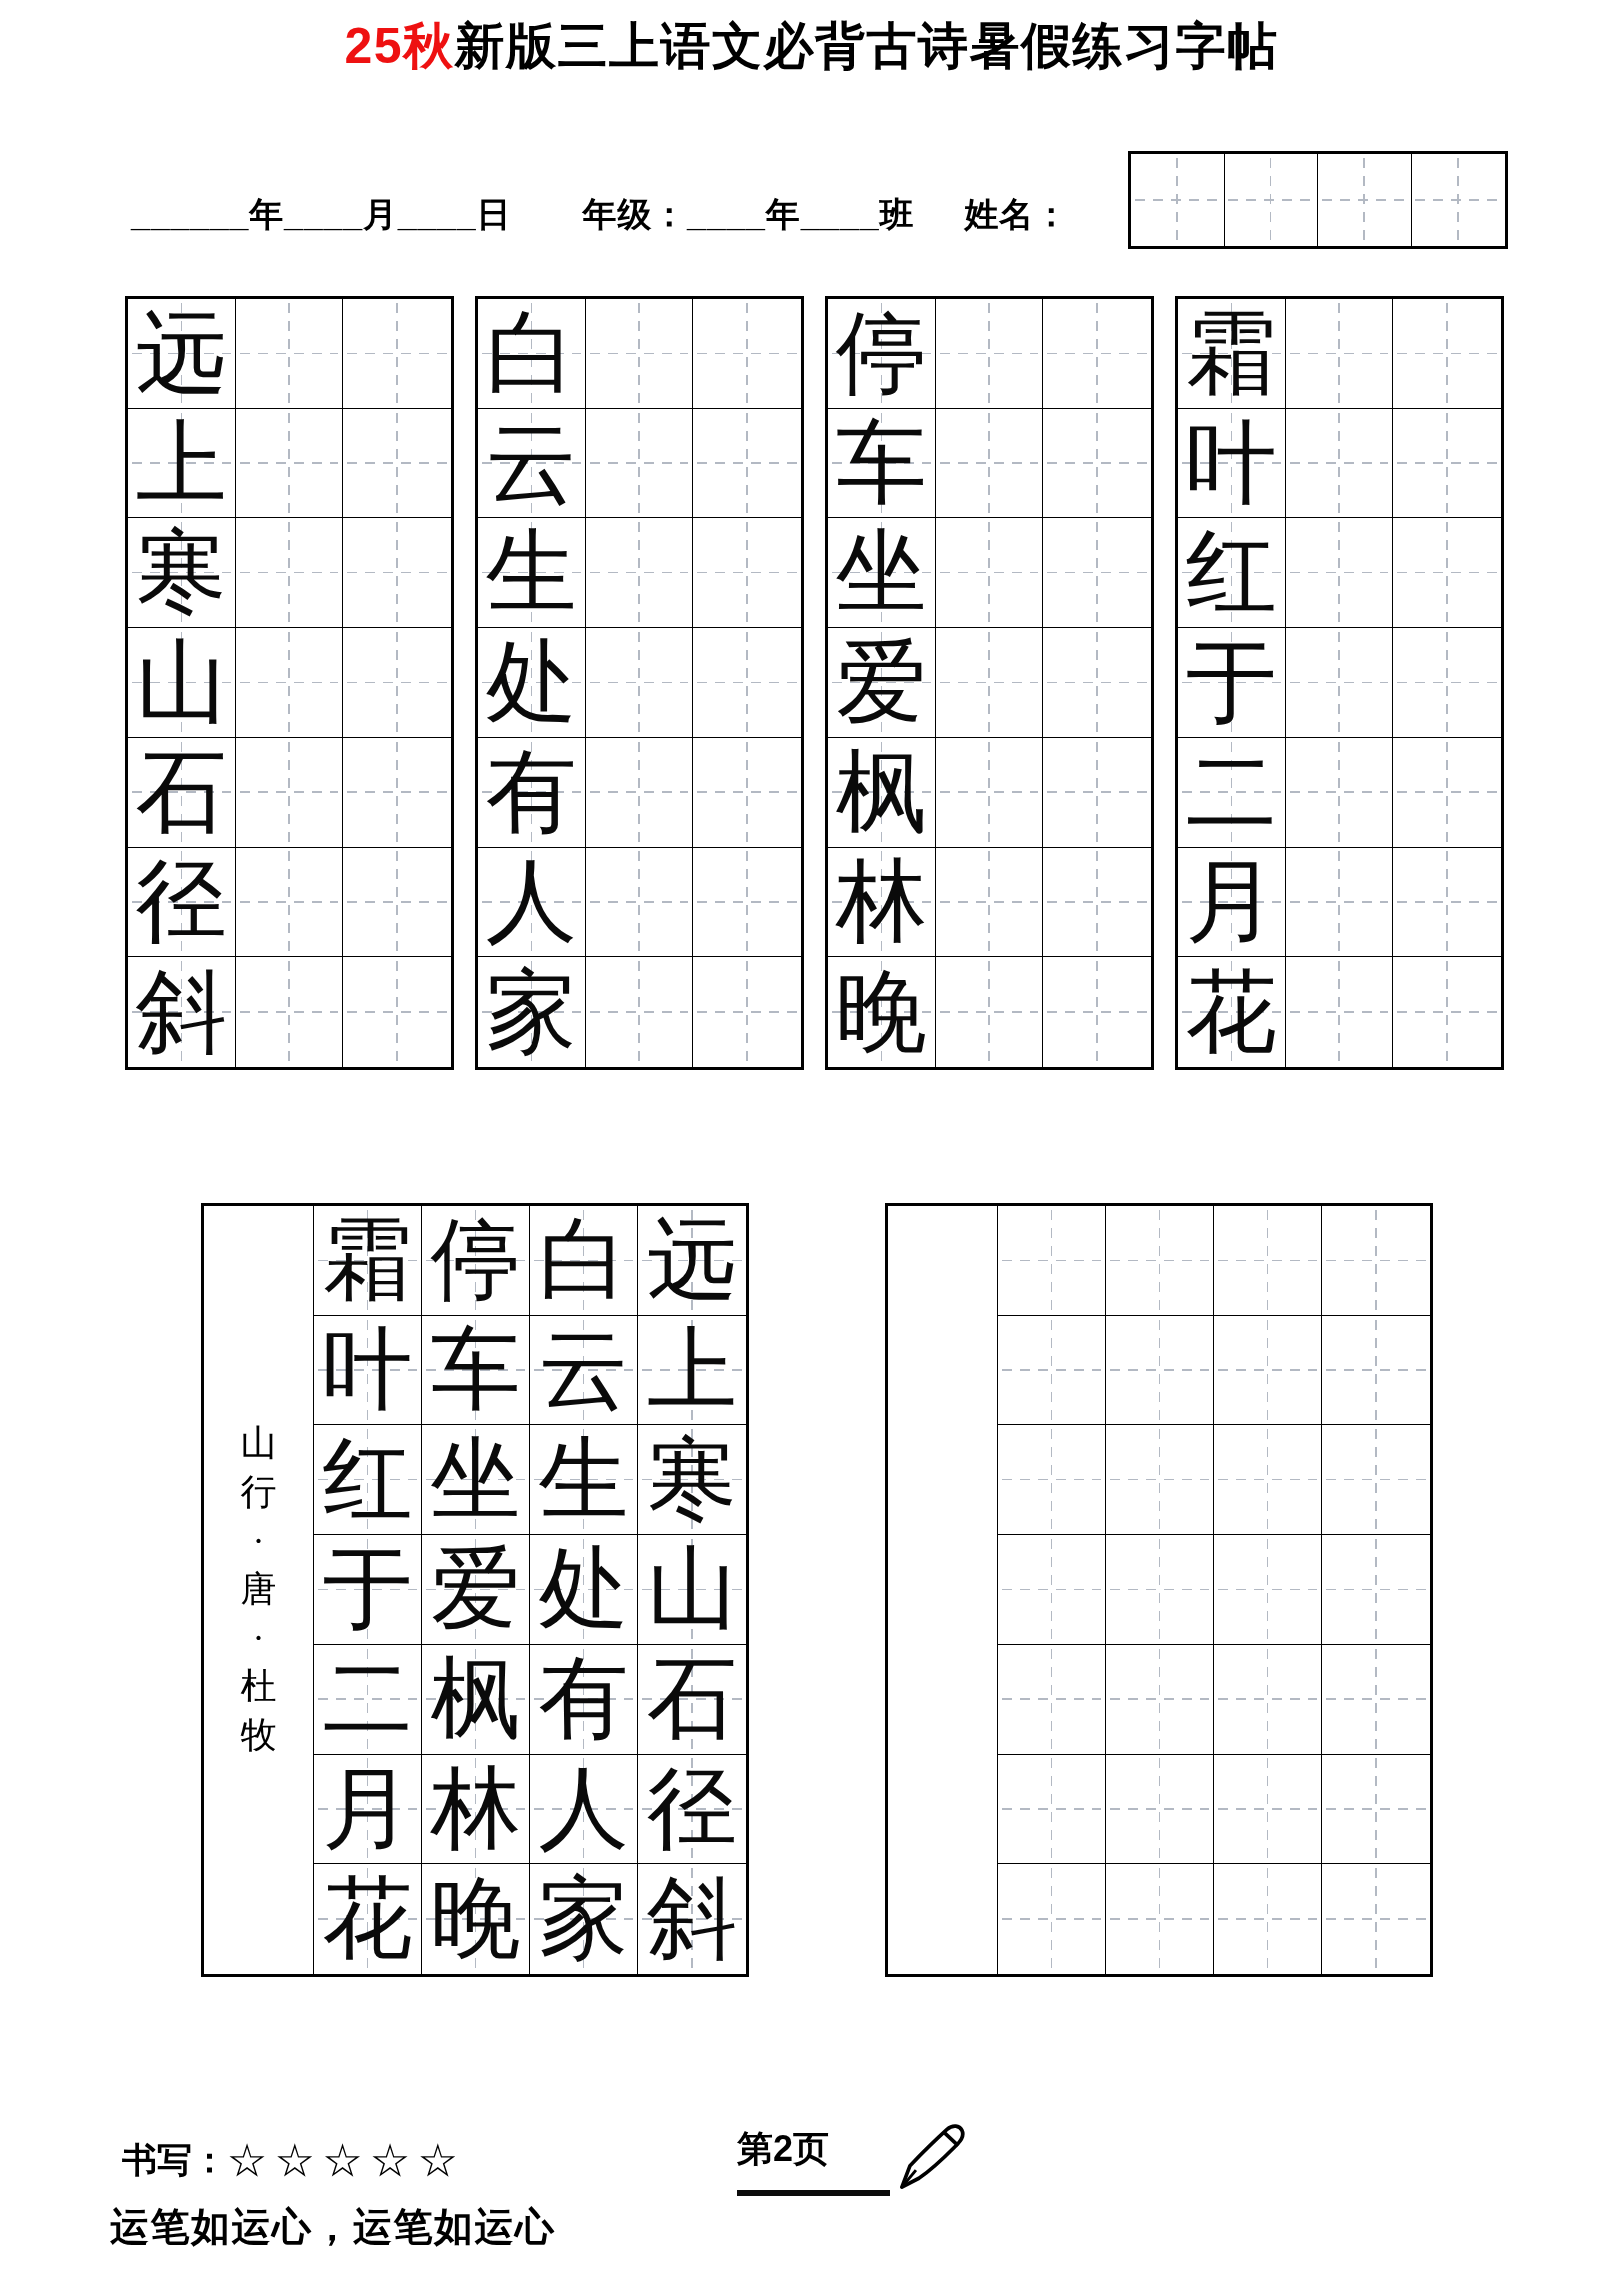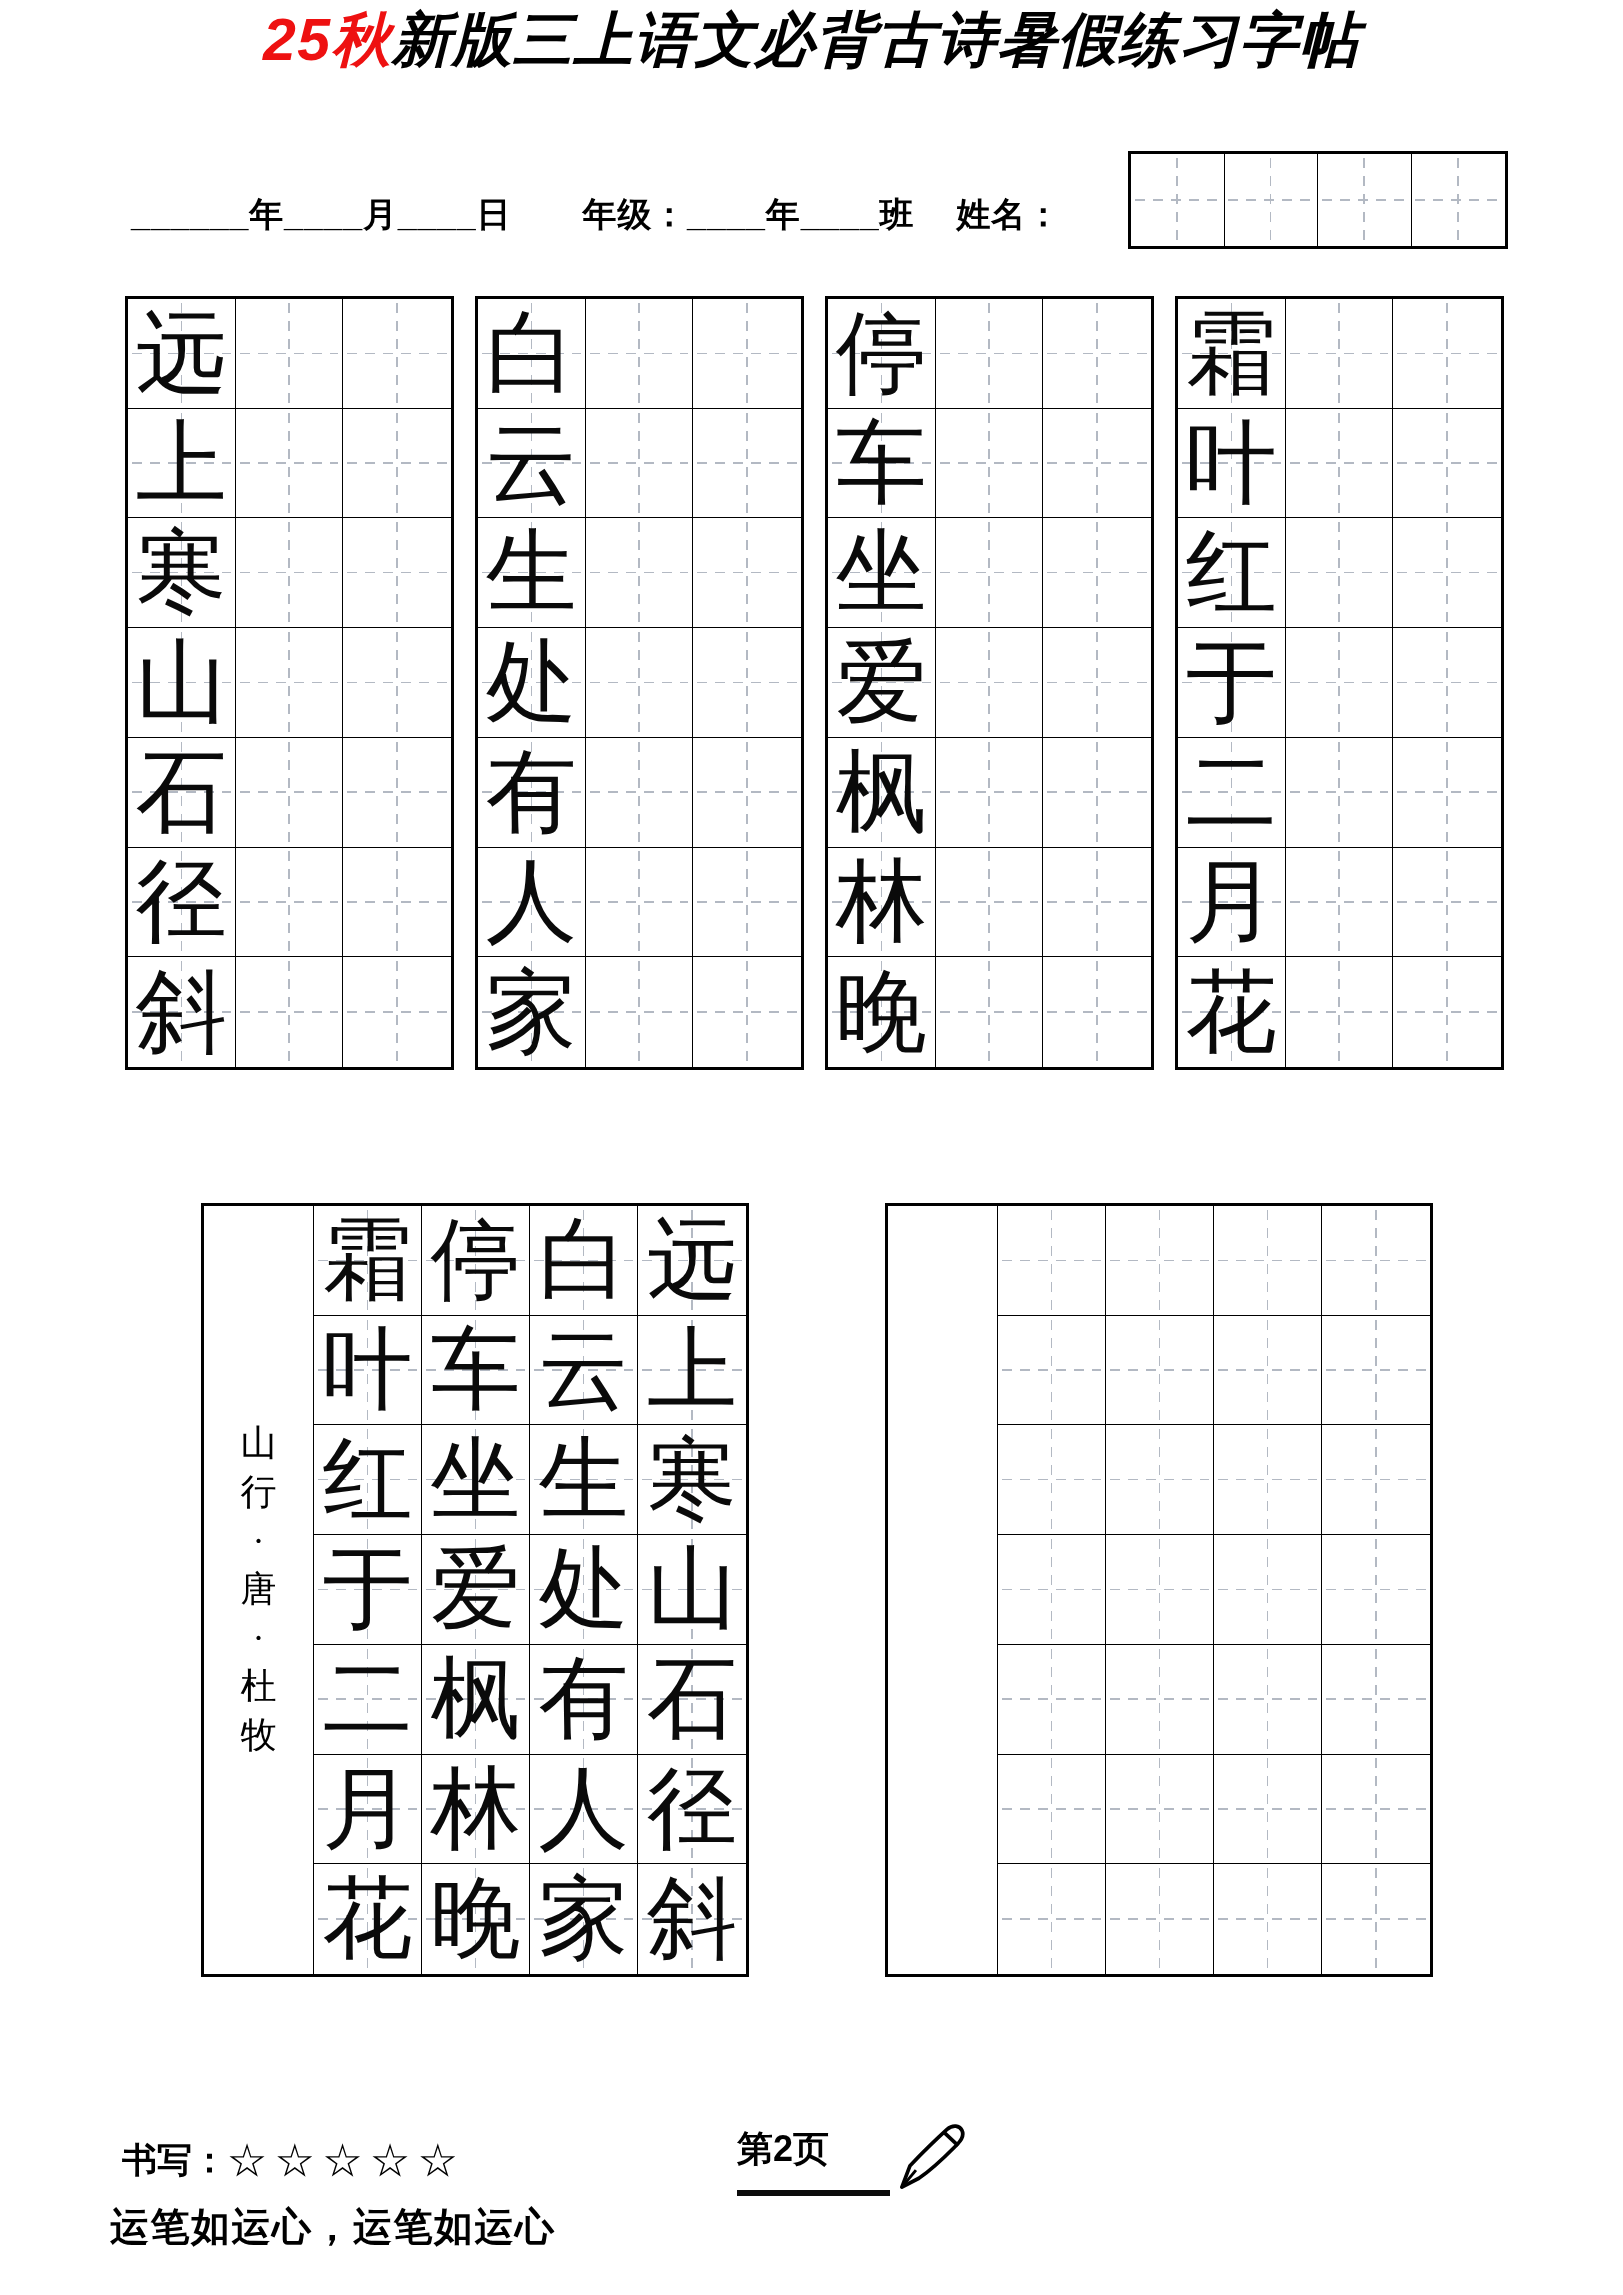--- a/index.html
+++ b/index.html
@@ -9,33 +9,32 @@
     --kai:"Liberation Serif", serif;
     --hei:"Liberation Sans", sans-serif;
   }
   html,body{margin:0;padding:0;background:#ffffff;}
   .page{
     position:relative;width:1623px;height:2295px;background:#ffffff;
     font-family:var(--hei);color:var(--ink);overflow:hidden;
   }
   
   .title{
-    position:absolute;top:4px;left:0;width:100%;text-align:center;
-    font-size:59px;font-weight:800;letter-spacing:1.5px;line-height:1.25;margin:0;
+    position:absolute;top:15px;left:0;width:100%;text-align:center;
+    font-size:50px;font-weight:800;letter-spacing:1.5px;line-height:1.25;margin:0;
     font-family:var(--hei);
-    font-style:italic;
   }
   .t-red{color:var(--red);}
   
   .meta{
     position:absolute;top:192px;left:131px;font-size:34px;font-weight:700;
     letter-spacing:0.8px;white-space:nowrap;
   }
   .meta .m2{margin-left:61px;}
-  .meta .m3{margin-left:32px;}
+  .meta .m3{margin-left:40px;}
   
   .cell{
     position:relative;display:flex;align-items:center;justify-content:center;
     box-sizing:border-box;background:transparent;
   }
   .cell::before{
     content:"";position:absolute;top:3.9px;bottom:3.9px;left:50%;width:1.5px;margin-left:-0.8px;
     background:repeating-linear-gradient(to bottom,var(--dash) 0 10px,transparent 10px 18px);
   }
   .cell::after{

